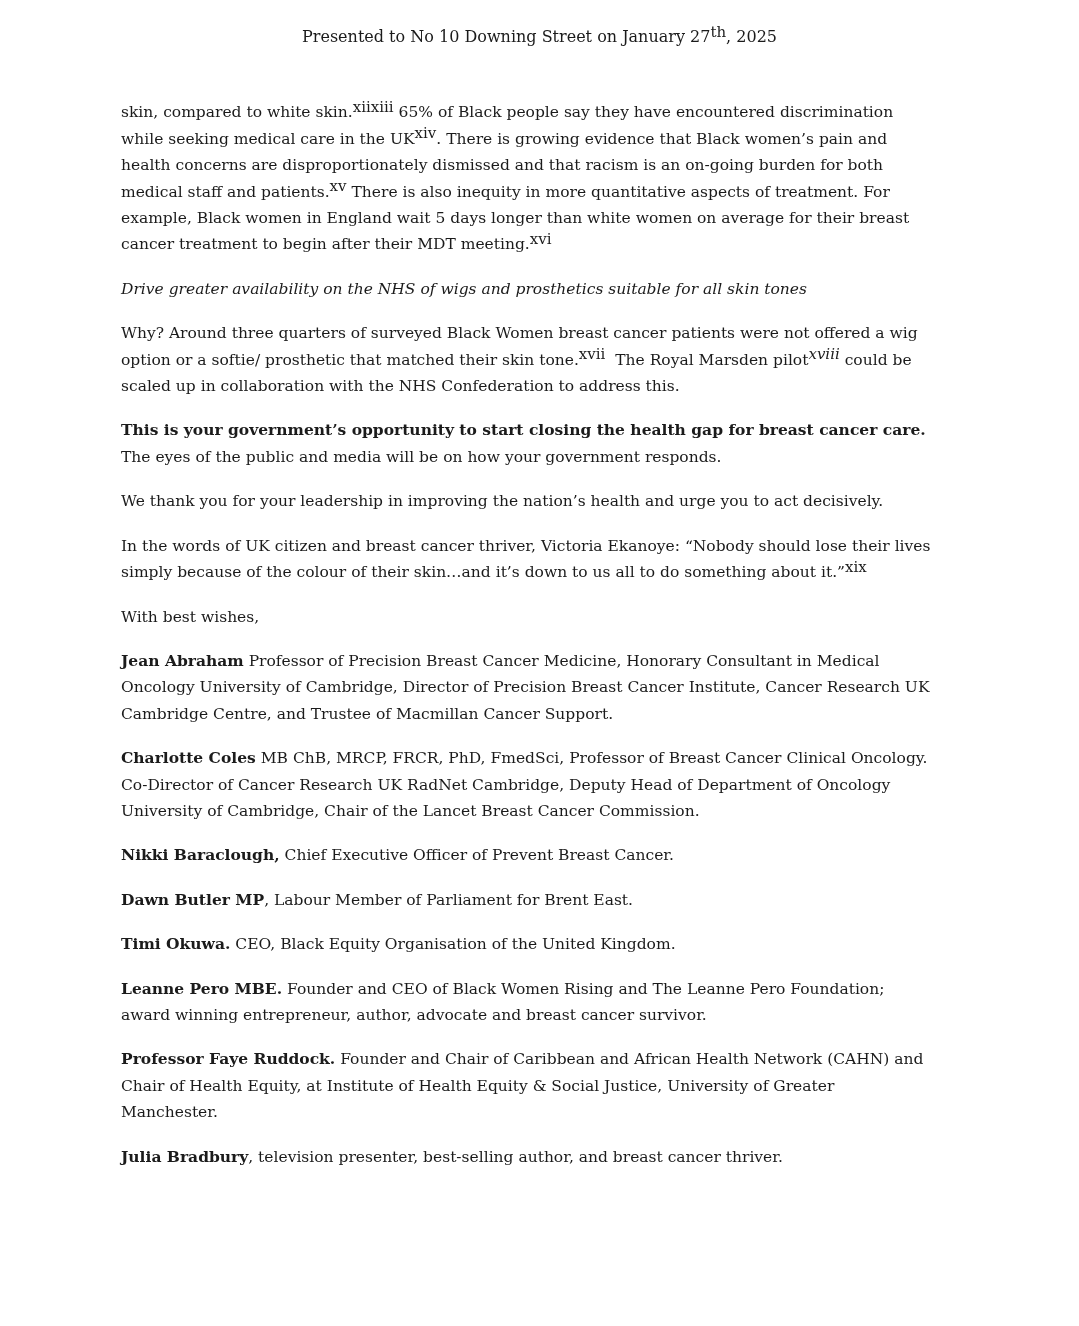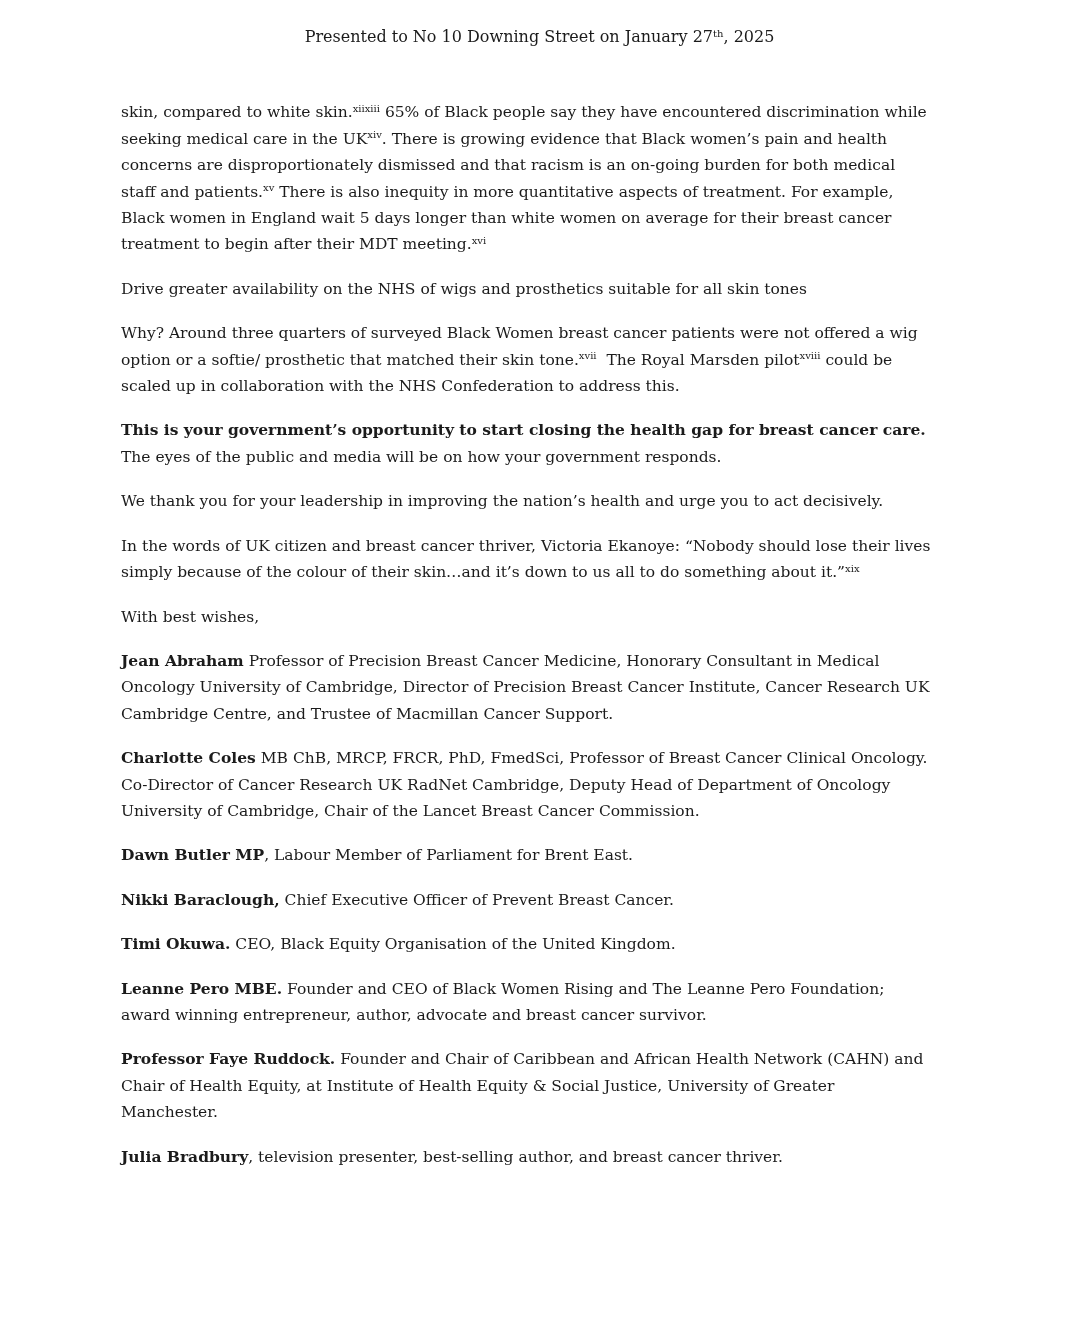--- a/index.html
+++ b/index.html
@@ -24,23 +24,23 @@
   .doc-content {
     padding: 41px 146px 0 121px; 
   }
   .doc-content p {
     margin: 8px 0 18px 0;
     font-size: 15.5px;
     line-height: 26.4px;
     text-align: left;
   }
   .b { font-weight: bold; }
-  .i { }
+  .i { font-style: italic; }
   sup {
-    font-size: 10px;
+    font-size: 15px;
     line-height: 0;
     vertical-align: baseline;
     position: relative;
     top: -5.5px;
   }
   .extra-gap { margin-top: 26px; }
 </style>
 </head>
 <body style="background: rgb(255, 255, 255); color: rgb(27, 27, 27);">
 
@@ -55,21 +55,21 @@
         <p><span class="b">This is your government’s opportunity to start closing the health gap for breast cancer care.</span><span> The eyes of the public and media will be on how your government responds.</span></p>
         <p><span>We thank you for your leadership in improving the nation’s health and urge you to act decisively.</span></p>
         <p><span>In the words of UK citizen and breast cancer thriver, Victoria Ekanoye: “Nobody should lose their lives simply because of the colour of their skin…and it’s down to us all to do something about it.”</span><sup>xix</sup></p>
       </div>
     <div id="doc-closing">
         <p class="extra-gap"><span>With best wishes,</span></p>
       </div>
     <div id="signatories-list">
         <p><span class="b">Jean Abraham</span><span> Professor of Precision Breast Cancer Medicine, Honorary Consultant in Medical Oncology University of Cambridge, Director of Precision Breast Cancer Institute, Cancer Research UK Cambridge Centre, and Trustee of Macmillan Cancer Support.</span></p>
         <p><span class="b">Charlotte Coles</span><span> MB ChB, MRCP, FRCR, PhD, FmedSci, Professor of Breast Cancer Clinical Oncology. Co-Director of Cancer Research UK RadNet Cambridge, Deputy Head of Department of Oncology University of Cambridge, Chair of the Lancet Breast Cancer Commission.</span></p>
+        <p><span class="b">Nikki Baraclough,</span><span> Chief Executive Officer of Prevent Breast Cancer.</span></p>
         <p><span class="b">Dawn Butler MP</span><span>, Labour Member of Parliament for Brent East.</span></p>
-        <p><span class="b">Nikki Baraclough,</span><span> Chief Executive Officer of Prevent Breast Cancer.</span></p>
         <p><span class="b">Timi Okuwa.</span><span> CEO, Black Equity Organisation of the United Kingdom.</span></p>
         <p><span class="b">Leanne Pero MBE.</span><span> Founder and CEO of Black Women Rising and The Leanne Pero Foundation; award winning entrepreneur, author, advocate and breast cancer survivor.</span></p>
         <p><span class="b">Professor Faye Ruddock.</span><span> Founder and Chair of Caribbean and African Health Network (CAHN) and Chair of Health Equity, at Institute of Health Equity &amp; Social Justice, University of Greater Manchester.</span></p>
         <p><span class="b">Julia Bradbury</span><span>, television presenter, best-selling author, and breast cancer thriver.</span></p>
       </div>
   </div>
 </div>
 
 </body></html>

